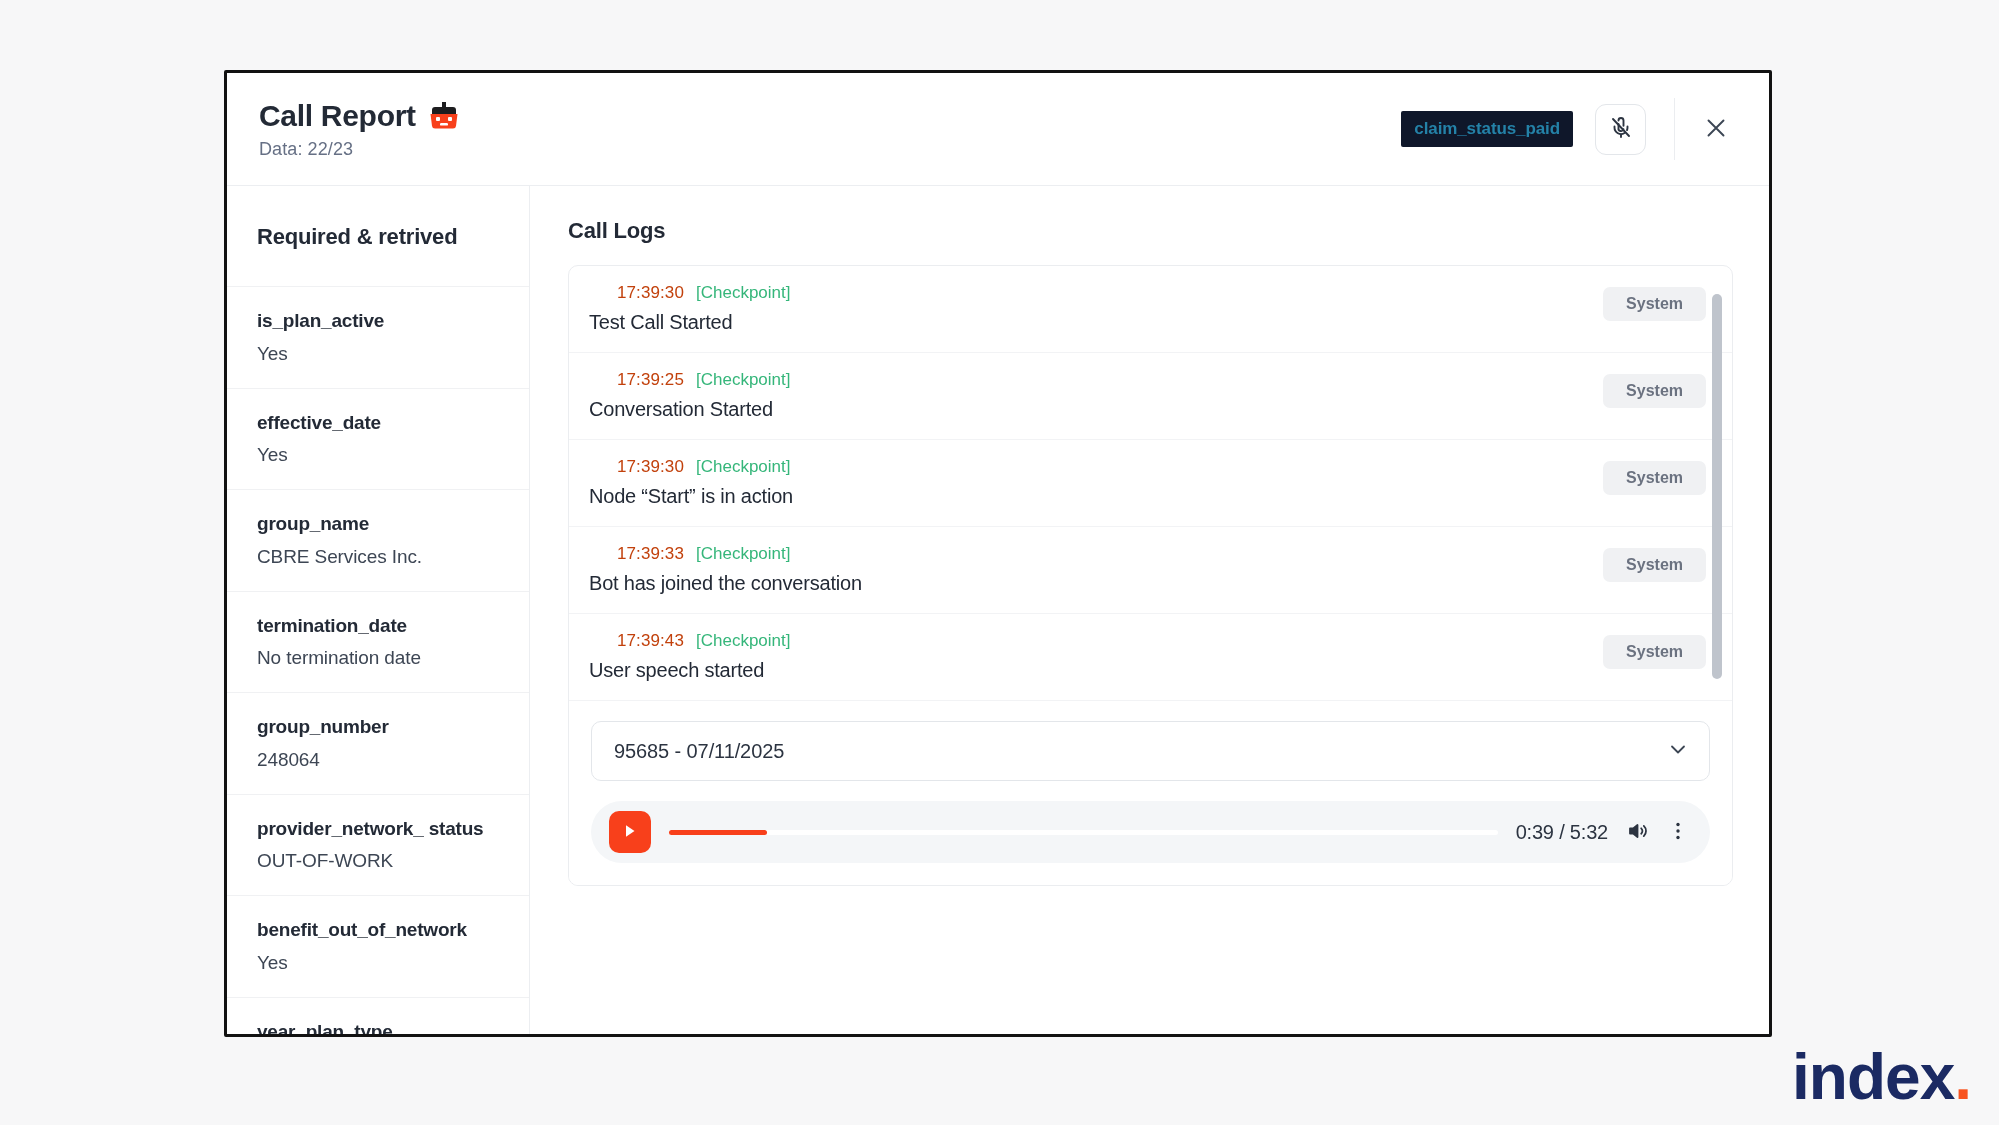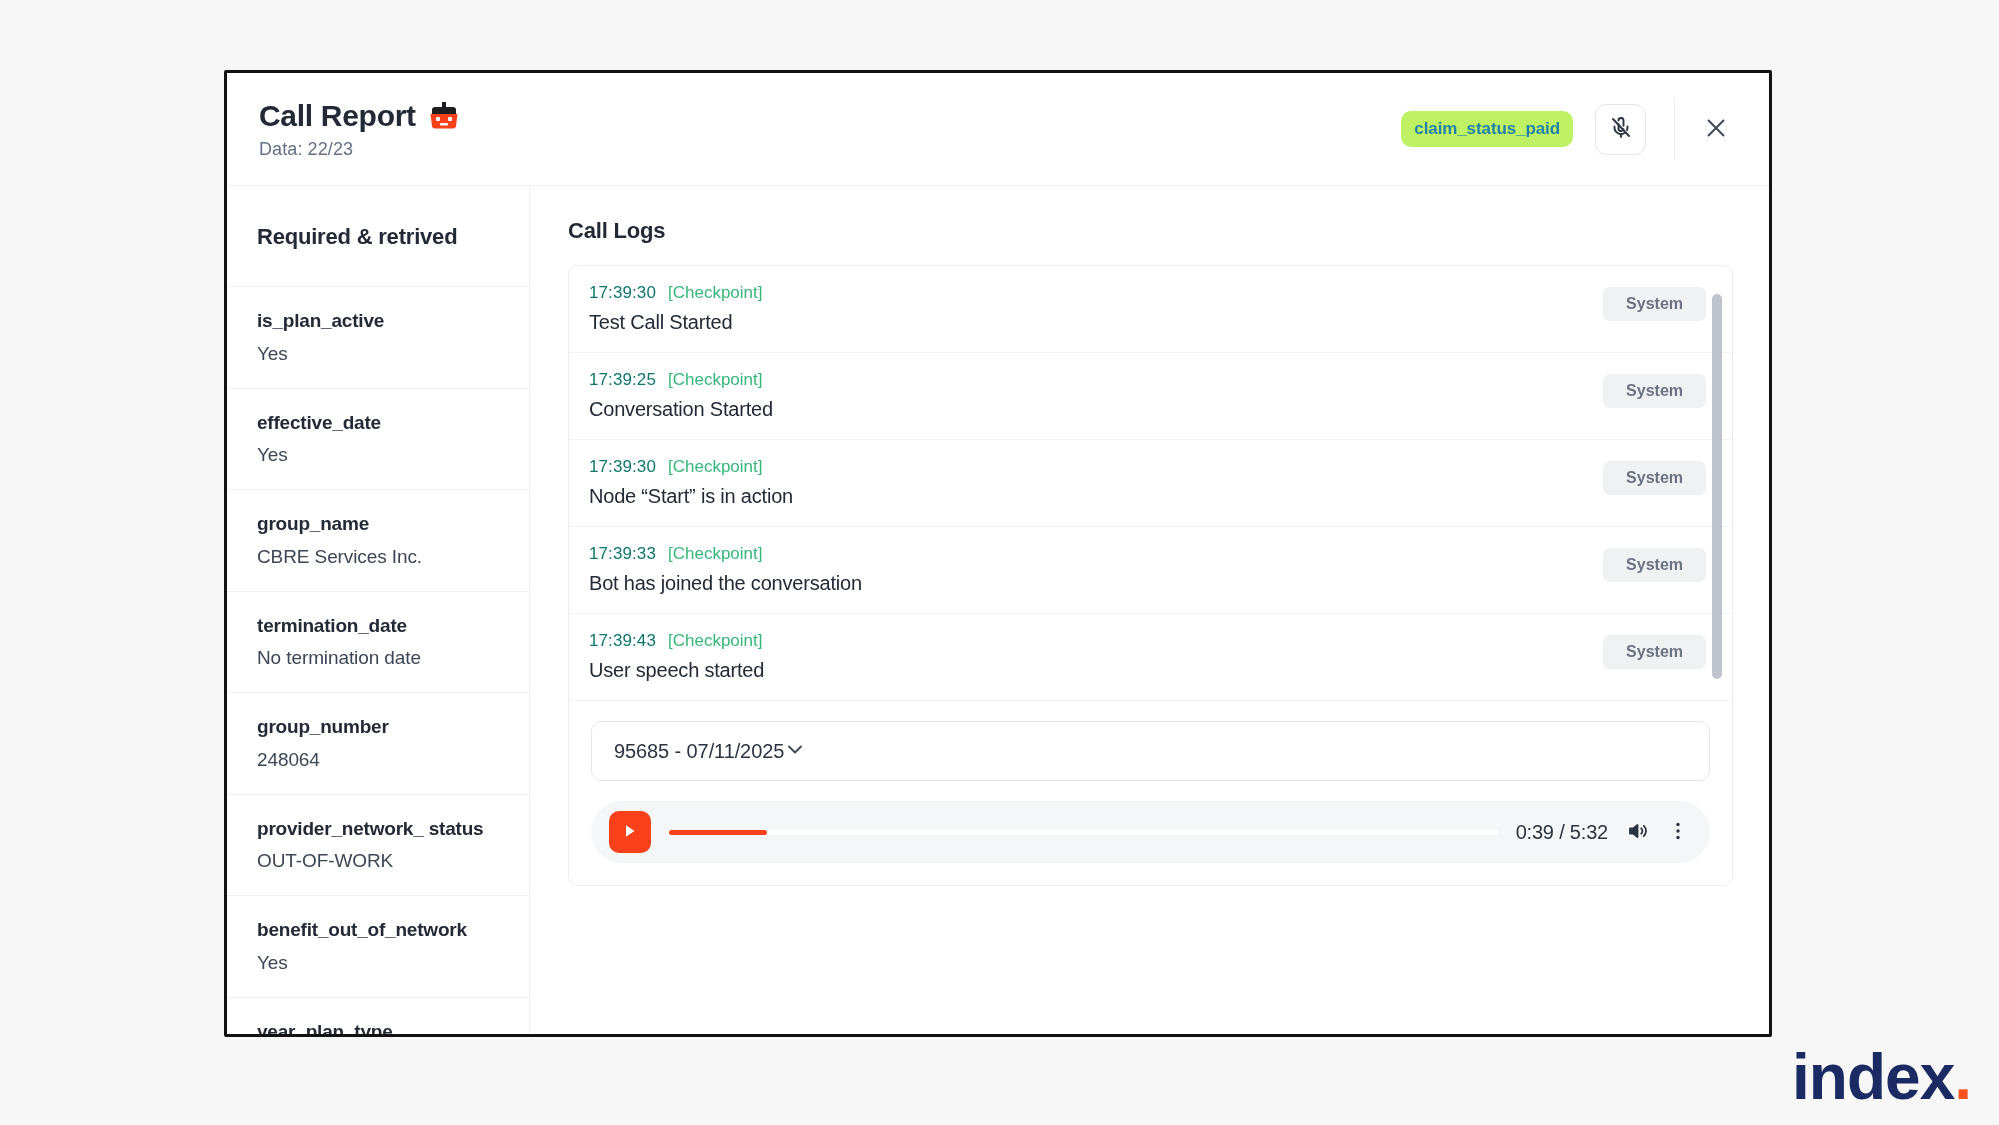--- a/index.html
+++ b/index.html
@@ -42,25 +42,25 @@
   .title {
     font-size: 30px; font-weight: bold; color: #232a36;
     letter-spacing: -0.3px;
     text-align: right;
   }
   .robot-icon { width: 30px; height: 27px; display: block; }
   .subtitle { font-size: 18px; color: #667085; letter-spacing: 0.1px; }
 
   .header-right { display: flex; align-items: center; gap: 0; }
   .tag-badge {
-    background: #bef264;
+    background: #0f172a;
     color: #2482a8;
     font-size: 17px;
     font-weight: bold;
-    border-radius: 10px;
+    border-radius: 2px;
     padding: 8px 13px;
     letter-spacing: -0.1px;
     white-space: nowrap;
   }
   .mic-btn {
     margin-left: 22px;
     width: 51px; height: 51px;
     border: 1px solid #e3e6ea;
     border-radius: 11px;
     background: #fff;
@@ -144,21 +144,21 @@
     gap: 18px;
     padding: 17px 26px 18px 20px;
     border-bottom: 1px solid #f2f3f5;
   }
   .log-main { min-width: 0; flex: 1; }
   .log-meta {
     display: flex; align-items: baseline; gap: 12px;
     font-size: 17px;
     margin-bottom: 8px;
   }
-  .log-time { color: #0f766e; letter-spacing: 0.1px; }
+  .log-time { color: #c2410c; letter-spacing: 0.1px; margin-left: 28px; }
   .log-type { font-weight: normal; }
   .log-type.checkpoint { color: #35b67a; }
   .log-extra { color: #9aa3ae; font-size: 17px; }
   .log-text {
     font-size: 20px; color: #232a36;
     letter-spacing: -0.2px;
     white-space: nowrap; overflow: hidden;
   }
   .role-badge {
     flex: 0 0 auto;
@@ -179,21 +179,21 @@
     width: 10px; height: 385px;
     background: #bfc4cc; border-radius: 6px;
   }
 
   
   .logs-footer { padding: 20px 22px 22px 22px; background:#fff; }
   .select-box {
     height: 60px;
     border: 1px solid #e3e6ea;
     border-radius: 10px;
-    display: flex; align-items: center; 
+    display: flex; align-items: center; justify-content: space-between;
     padding: 0 20px 0 22px;
     cursor: pointer;
     background: #fff;
   }
   .select-value { font-size: 20px; color: #2c3441; letter-spacing: -0.1px; }
 
   .player {
     margin-top: 20px;
     height: 62px;
     background: #f4f6f8;

